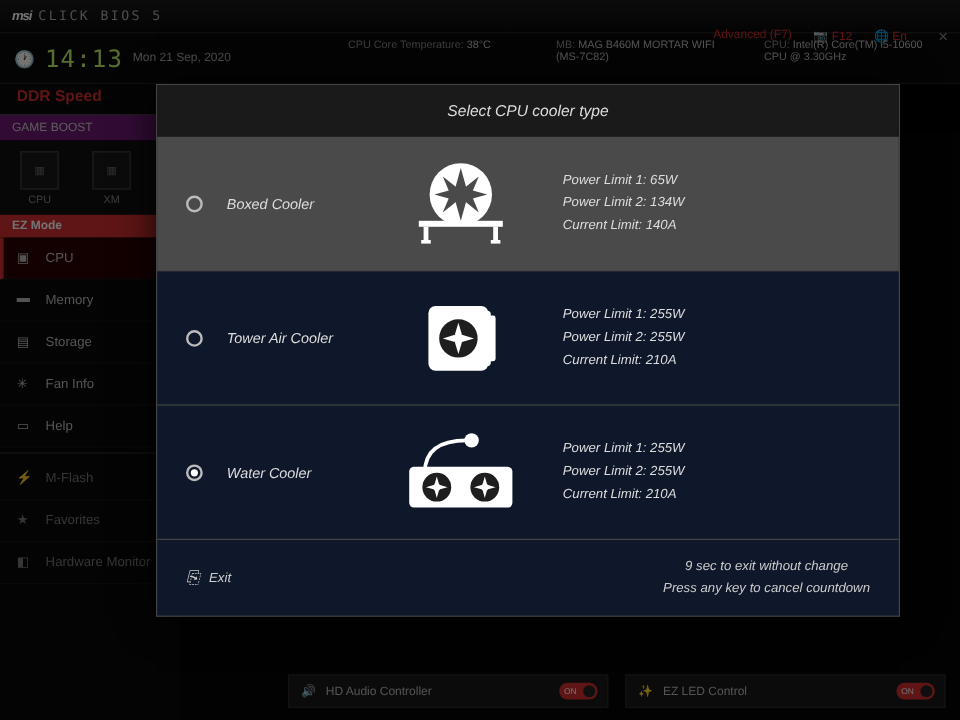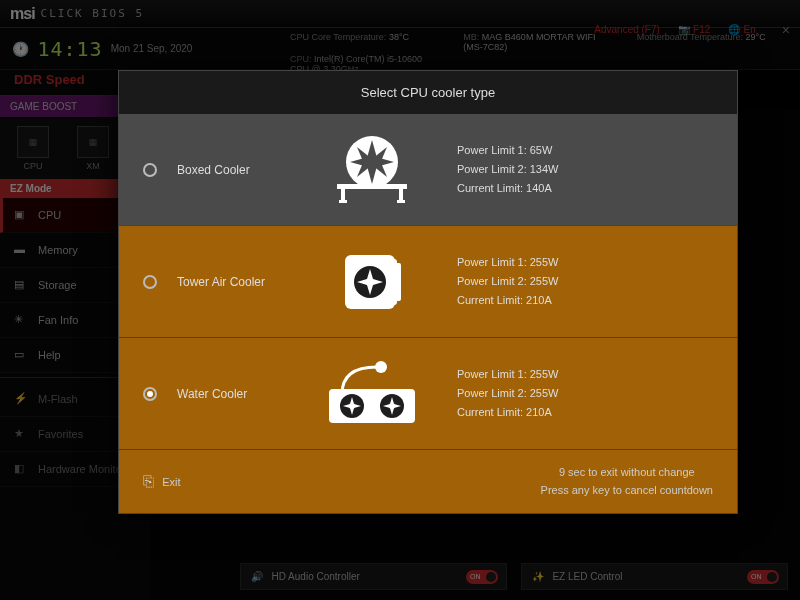--- a/index.html
+++ b/index.html
@@ -1,21 +1,21 @@
 <!DOCTYPE html>
 <html><head>
 <meta charset="utf-8">
 <style>
 * { margin: 0; padding: 0; box-sizing: border-box; font-family: Arial, sans-serif; }
 body { width: 800px; height: 600px; background: #000; color: #ccc; overflow: hidden; position: relative; }
 
 
 .topbar { height: 28px; background: linear-gradient(to bottom, #1a1a1a, #0a0a0a); display: flex; align-items: center; padding: 0 10px; border-bottom: 1px solid #333; }
 .logo { display: flex; align-items: center; gap: 6px; }
-.logo-badge { color: #fff; font-weight: bold; font-size: 16px; letter-spacing: -1px; }
+.logo-badge { color: #fff; font-weight: bold; font-style: italic; font-size: 11px; letter-spacing: -1px; }
 .logo-text { color: #aaa; font-size: 11px; letter-spacing: 2px; font-family: monospace; }
 .top-spacer { flex: 1; }
 .top-links { display: flex; gap: 18px; align-items: center; font-size: 10px; margin-top: 32px; }
 .top-link { color: #d32f2f; }
 .top-close { color: #888; font-size: 14px; margin-left: 8px; cursor: pointer; }
 
 
 .info-strip { display: flex; height: 42px; background: #0a0a0a; border-bottom: 1px solid #222; }
 .clock-block { width: 280px; padding: 4px 12px; display: flex; align-items: center; gap: 8px; }
 .clock-icon { font-size: 14px; color: #888; }
@@ -45,21 +45,21 @@
 
 .main-bg { position: absolute; left: 150px; right: 0; top: 110px; bottom: 0; background: #050505; }
 .bottom-toggles { position: absolute; left: 240px; right: 12px; bottom: 10px; display: flex; gap: 14px; }
 .toggle-card { flex: 1; background: #1a1a1a; border: 1px solid #2a2a2a; padding: 7px 10px; display: flex; align-items: center; gap: 8px; font-size: 10px; color: #bbb; position: relative; }
 .toggle-switch { position: absolute; right: 8px; width: 32px; height: 14px; background: #d32f2f; border-radius: 7px; display: flex; align-items: center; justify-content: flex-end; padding: 0 2px; }
 .toggle-knob { width: 10px; height: 10px; background: #222; border-radius: 50%; }
 .toggle-on { font-size: 7px; color: #fff; position: absolute; left: 4px; }
 
 
 .modal-backdrop { position: absolute; inset: 0; background: rgba(0,0,0,0.55); }
-.modal { position: absolute; left: 118px; top: 70px; width: 620px; background: #a16207; border: 1px solid #444; box-shadow: 0 0 30px rgba(0,0,0,0.8); }
+.modal { position: absolute; left: 130px; top: 70px; width: 620px; background: #0f172a; border: 1px solid #444; box-shadow: 0 0 30px rgba(0,0,0,0.8); font-style: italic; }
 .modal-title { text-align: center; padding: 14px; font-size: 13px; color: #ddd; background: #1a1a1a; }
 .cooler-opt { display: flex; align-items: center; padding: 18px 24px; gap: 20px; border-bottom: 1px solid #444; }
 .cooler-opt.sel { background: #4a4a4a; }
 .radio { width: 14px; height: 14px; border: 2px solid #bbb; border-radius: 50%; display: flex; align-items: center; justify-content: center; flex-shrink: 0; }
 .radio.on::after { content: ''; width: 6px; height: 6px; background: #fff; border-radius: 50%; }
 .cooler-label { width: 110px; font-size: 12px; color: #ddd; }
 .cooler-img { width: 130px; height: 75px; display: flex; align-items: center; justify-content: center; }
 .cooler-specs { font-size: 11px; color: #ddd; line-height: 1.7; }
 .modal-footer { padding: 14px 24px; display: flex; align-items: center; font-size: 11px; color: #ccc; }
 .exit-btn { display: flex; align-items: center; gap: 8px; }
@@ -87,21 +87,20 @@
 
 <div class="info-strip">
   <div class="clock-block">
     <span class="clock-icon">🕐</span>
     <span class="clock-time">14:13</span>
     <span class="clock-date">Mon  21 Sep, 2020</span>
   </div>
   <div class="sys-info">
     <div><span class="lbl">CPU Core Temperature:</span> <span class="val">38°C</span></div>
     <div><span class="lbl">MB:</span> <span class="val">MAG B460M MORTAR WIFI (MS-7C82)</span></div>
-    <div><span class="lbl">Motherboard Temperature:</span> <span class="val">29°C</span></div>
     <div><span class="lbl">CPU:</span> <span class="val">Intel(R) Core(TM) i5-10600 CPU @ 3.30GHz</span></div>
   </div>
 </div>
 
 <div class="left-col">
   <div class="speed-block">
     <div class="speed-line">DDR Speed</div>
   </div>
   <div class="game-boost">GAME BOOST</div>
   <div class="chip-row">

